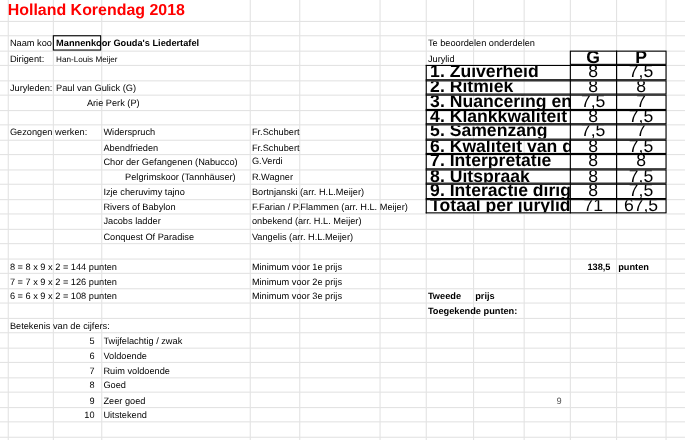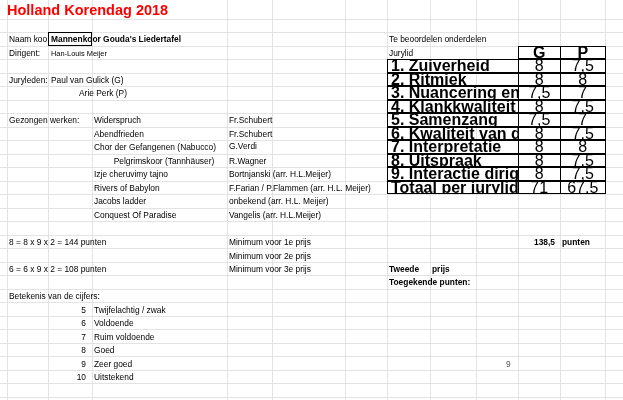--- a/index.html
+++ b/index.html
@@ -235,20 +235,21 @@
   <div class="jscore nobold" style="left:518px; top:167px; width:42.5px; height:13.6px; line-height:12px;">8</div>
   <div class="jscore nobold" style="left:560px; top:167px; width:45.5px; height:13.6px; line-height:12px;">7,5</div>
 
   <div class="jlabel" style="left:387px; top:180.5px; width:131.5px; height:13.6px; line-height:12px;">Totaal per jurylid</div>
   <div class="jscore nobold" style="left:518px; top:180.5px; width:42.5px; height:13.6px; line-height:12px;">71</div>
   <div class="jscore nobold" style="left:560px; top:180.5px; width:45.5px; height:13.6px; line-height:12px;">67,5</div>
 
   <div class="cell" style="left:9px; top:236px; width:215px;">8 = 8 x 9 x 2  =  144 punten</div>
   <div class="cell" style="left:229px; top:236px; width:140px;">Minimum voor 1e prijs</div>
 
+  <div class="cell" style="left:9px; top:249.5px; width:215px;">7 = 7 x 9 x 2 =  126 punten</div>
   <div class="cell" style="left:229px; top:249.5px; width:140px;">Minimum voor 2e prijs</div>
 
   <div class="cell" style="left:9px; top:263px; width:215px;">6 = 6 x 9 x 2 =  108 punten</div>
   <div class="cell" style="left:229px; top:263px; width:140px;">Minimum voor 3e prijs</div>
 
   <div class="cell b" style="left:389px; top:236px; width:88px;margin-top:40px;">Toegekende punten:</div>
   <div class="cell b right" style="left:510px; top:236px; width:45px;">138,5</div>
   <div class="cell b" style="left:562px; top:236px; width:45px;">punten</div>
 
   <div class="cell b" style="left:389px; top:263px; width:45px;">Tweede</div>

